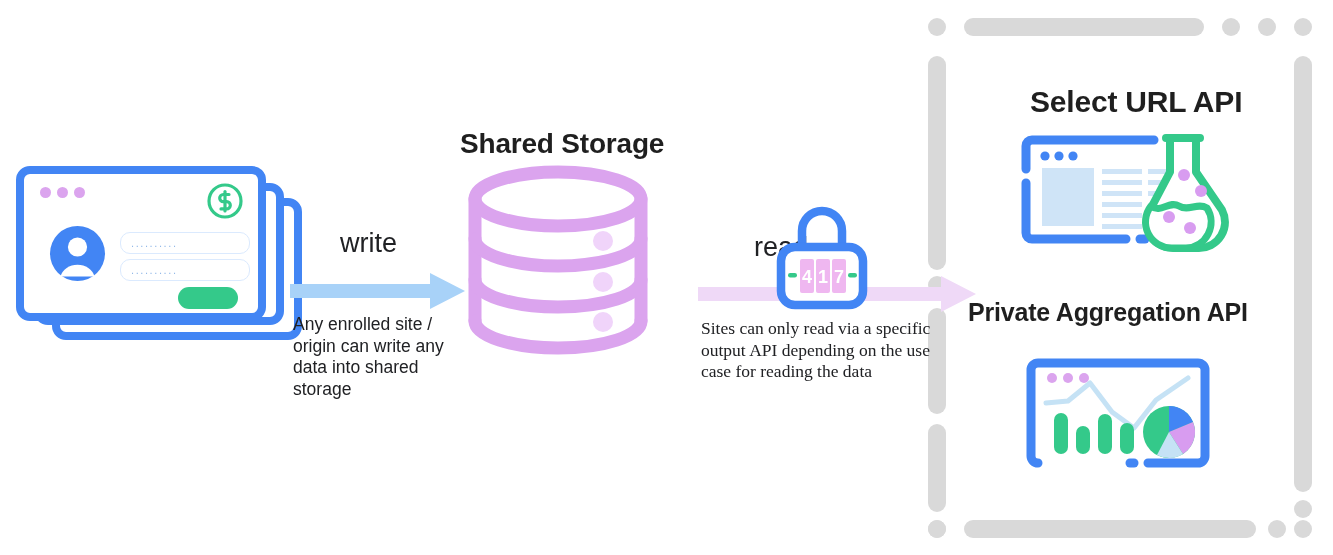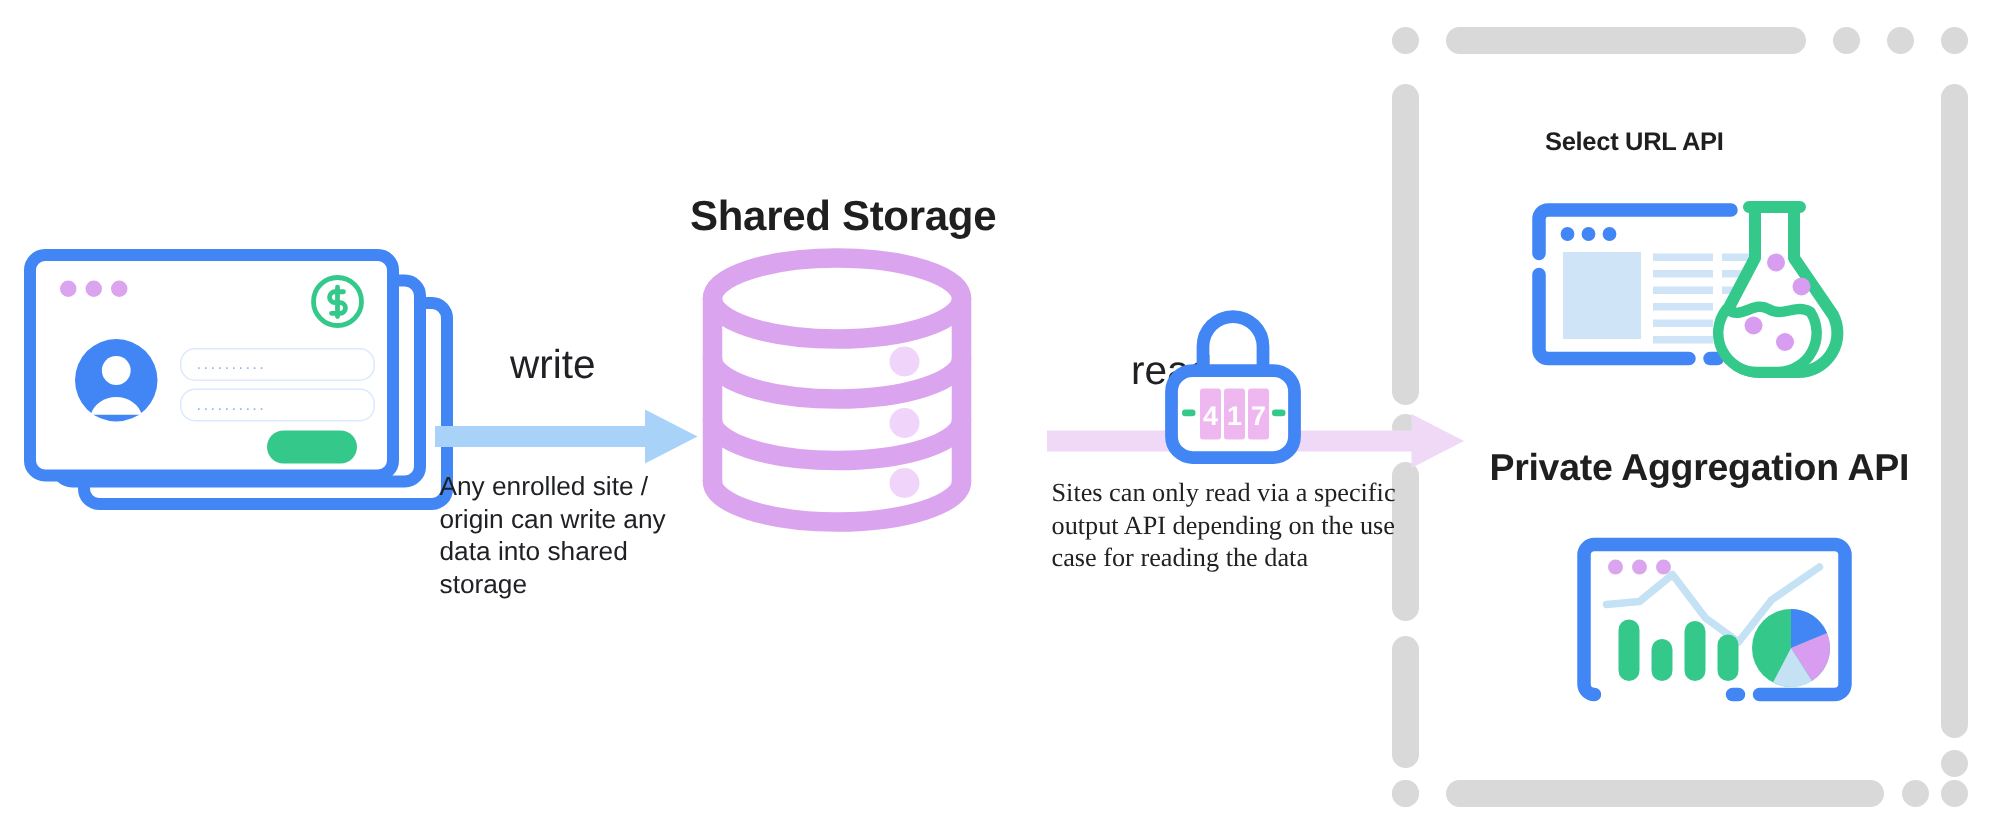--- a/index.html
+++ b/index.html
@@ -190,21 +190,21 @@
         <text x="47" y="80">1</text>
         <text x="63" y="80">7</text>
       </g>
 
       <rect x="12" y="70" width="9" height="4.5" rx="2.2" fill="#34c98a"></rect>
       <rect x="72" y="70" width="9" height="4.5" rx="2.2" fill="#34c98a"></rect>
     </svg>
   </div>
 
   <div class="abs" style="left:1000px; top:85px; width:250px; height:180px;">
-    <div class="abs heading" style="left:30px; top:0px; font-size:17px;">Select URL API</div>
+    <div class="abs heading" style="left:30px; top:0px; font-size:30px;">Select URL API</div>
 
     <div class="abs" style="left:14px; top:47px; width:212px; height:120px;">
       <svg width="212" height="120" viewBox="0 0 212 120">
 
         <g fill="none" stroke="#4285f4" stroke-width="9" stroke-linecap="round">
           <path d="M12 37 V14 a6 6 0 0 1 6 -6 H140"></path>
           <path d="M12 51 V101 a6 6 0 0 0 6 6 H112"></path>
           <path d="M126 107 H131"></path>
           <path d="M145 107 H160"></path>
         </g>
@@ -234,21 +234,21 @@
         <g fill="#d89cf0">
           <circle cx="170" cy="43" r="6"></circle>
           <circle cx="187" cy="59" r="6"></circle>
           <circle cx="155" cy="85" r="6"></circle>
           <circle cx="176" cy="96" r="6"></circle>
         </g>
       </svg>
     </div>
   </div>
 
-  <div class="abs" style="left:968px; top:298px; width:320px; height:190px;margin-left:25px;">
+  <div class="abs" style="left:968px; top:298px; width:320px; height:190px;">
     <div class="abs heading" style="left:0px; top:0px; font-size:25px;">Private Aggregation API</div>
 
     <div class="abs" style="left:58px; top:58px; width:195px; height:122px;">
       <svg width="195" height="122" viewBox="0 0 195 122">
 
         <g fill="none" stroke="#4285f4" stroke-width="9" stroke-linecap="round">
           <path d="M12 107 a7 7 0 0 1 -7 -7 V14 a7 7 0 0 1 7 -7 H172 a7 7 0 0 1 7 7 V100 a7 7 0 0 1 -7 7 H122"></path>
           <path d="M108 107 H104"></path>
         </g>
 

